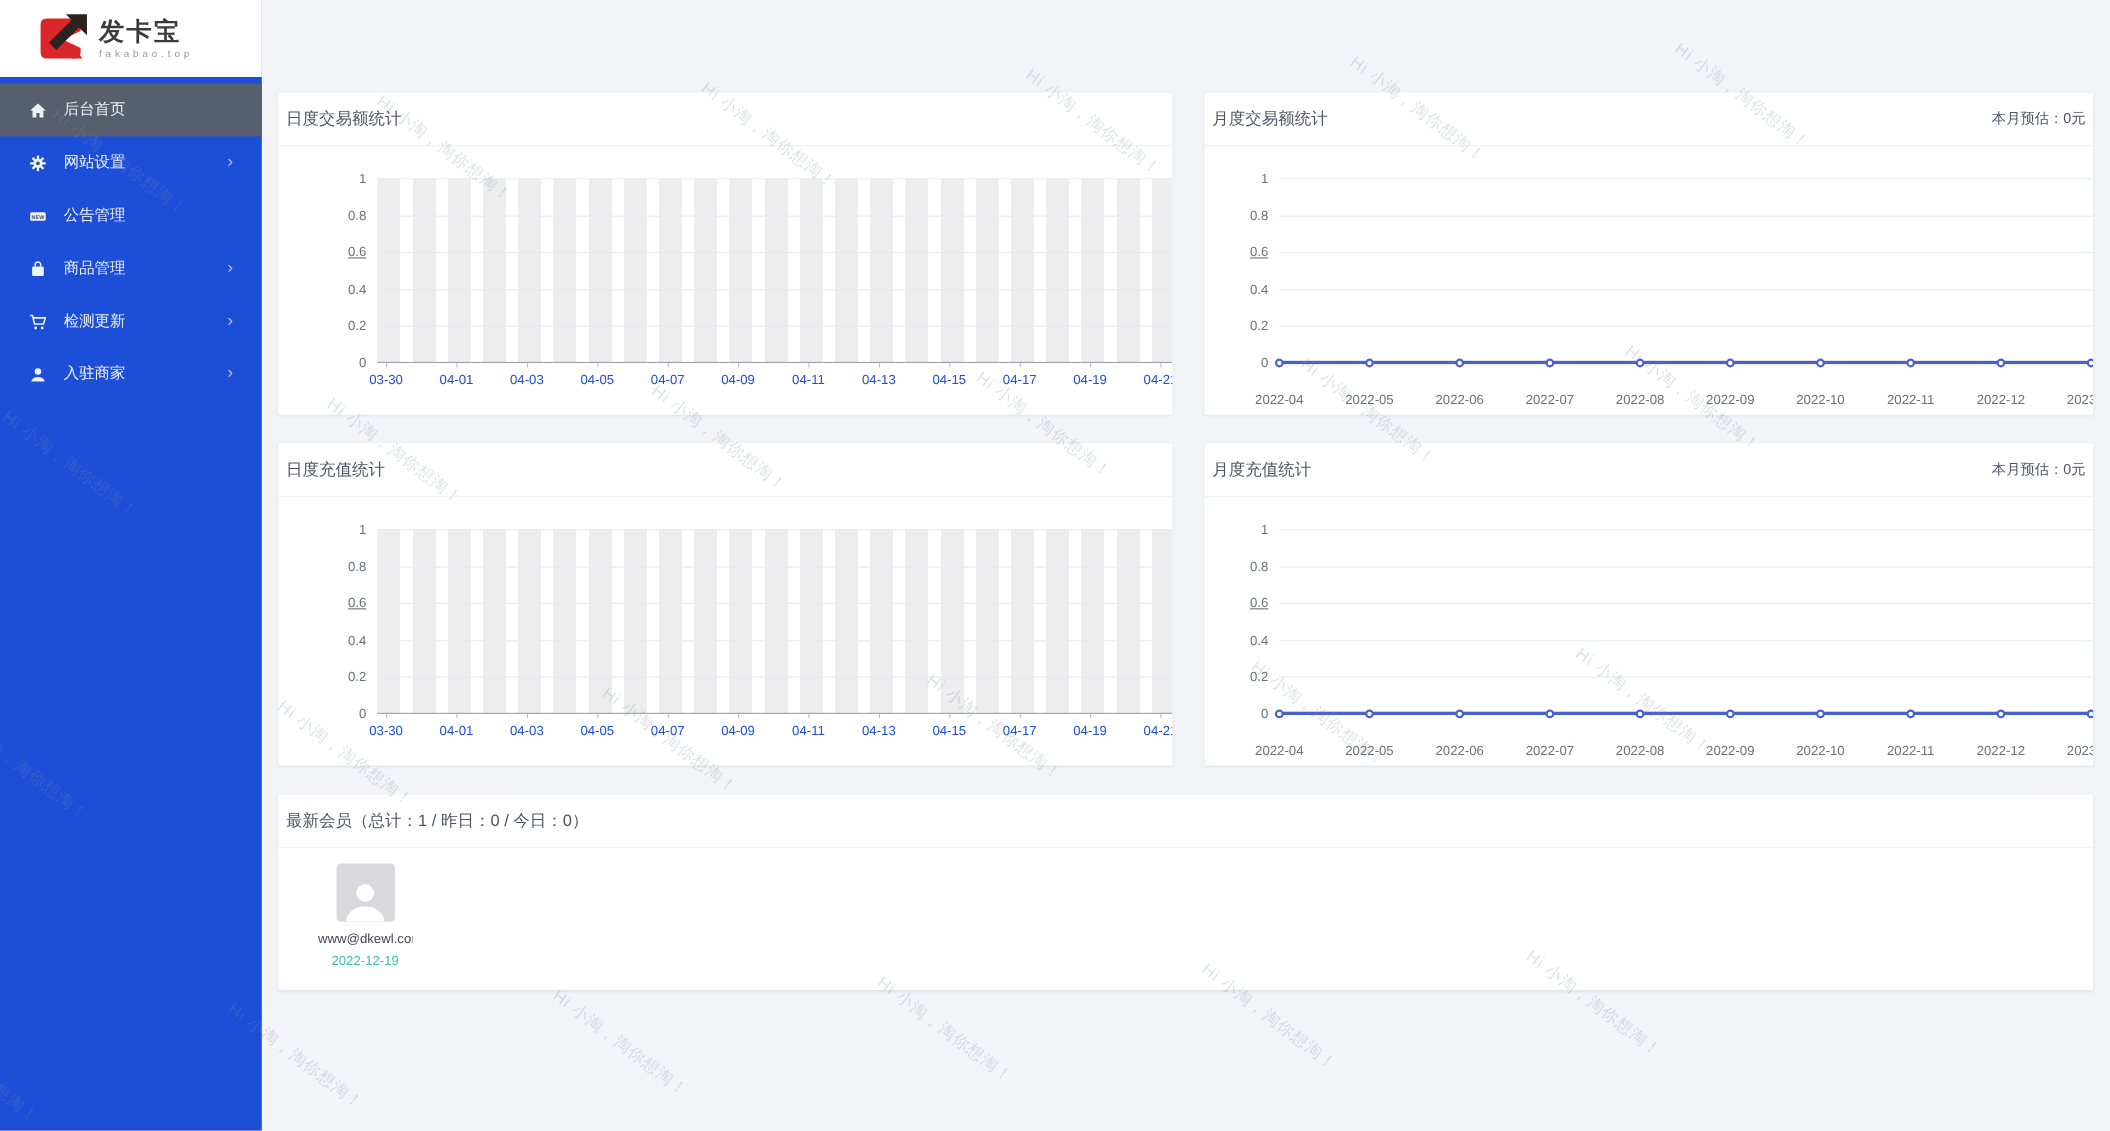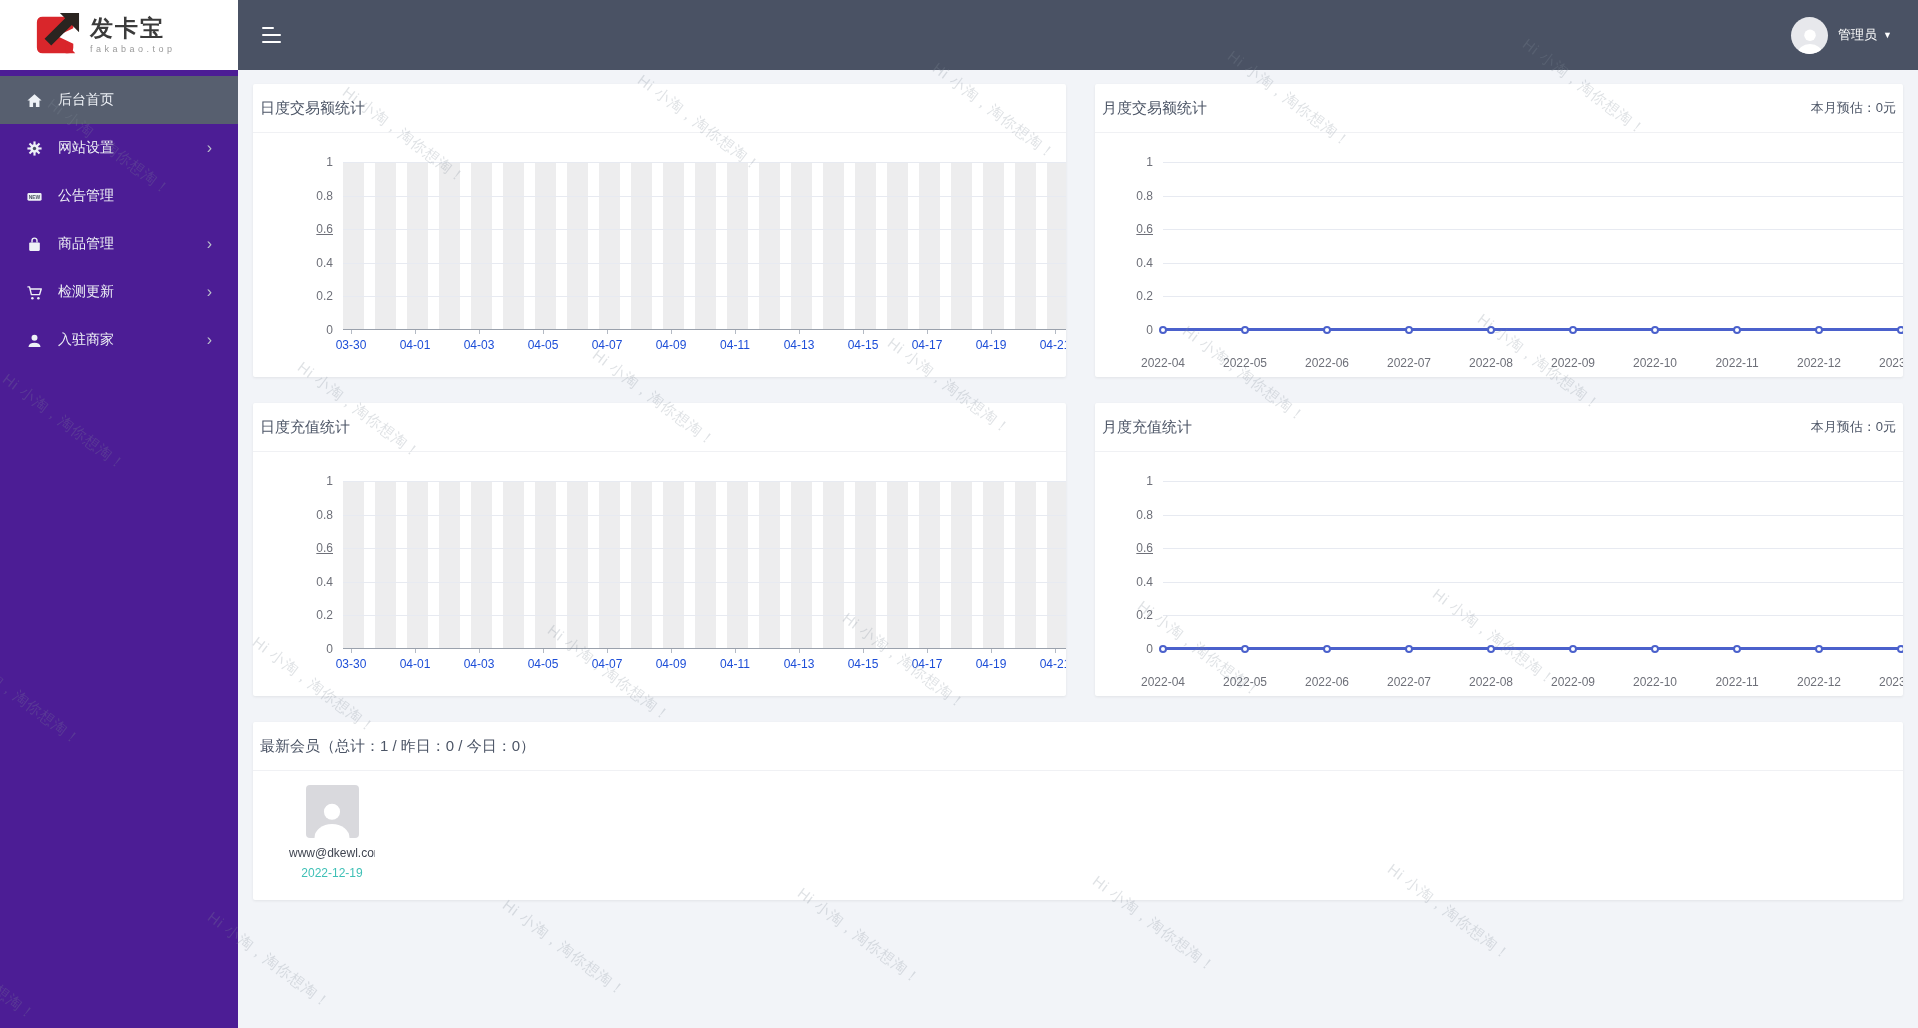--- a/index.html
+++ b/index.html
@@ -1,21 +1,21 @@
 <!DOCTYPE html>
 <html><head>
 <meta charset="utf-8">
 <style>
   * { margin:0; padding:0; box-sizing:border-box; }
   html,body { width:1918px; height:1028px; overflow:hidden;
     font-family:"Liberation Sans","DejaVu Sans",sans-serif; background:#f2f4f8; }
   .app { position:relative; width:1918px; height:1028px; }
 
   
-  .sidebar { position:absolute; left:0; top:0; width:238px; height:1028px; background:#4c1d95; z-index:5; }
+  .sidebar { position:absolute; left:0; top:0; width:238px; height:1028px; background:#1d4ed8; z-index:5; }
   .logo-area { height:70px; background:#ffffff; display:flex; align-items:center; padding-left:34px; }
   .logo-mark { width:46px; height:46px; flex:0 0 auto; }
   .logo-text { margin-left:10px; }
   .logo-name { font-size:23px; font-weight:700; color:#3b3b3b; letter-spacing:2px; line-height:1.1; }
   .logo-domain { font-size:9px; color:#9a9a9a; letter-spacing:3.5px; margin-top:2px; }
   .menu { padding-top:6px; }
   .menu-item { position:relative; height:48px; display:flex; align-items:center; padding-left:24px; cursor:pointer; color:#eef1f6; font-size:14px; }
   .menu-item.active { background:#575f6f; }
   .mi-icon { width:20px; height:20px; margin-right:14px; display:flex; align-items:center; justify-content:center; }
   .mi-icon svg { width:17px; height:17px; }
@@ -171,37 +171,20 @@
             <circle cx="12" cy="8" r="4.2" fill="#eef1f6"></circle>
             <path d="M3.5 21 a8.5 6 0 0 1 17 0 z" fill="#eef1f6"></path>
           </svg>
         </span>
         <span>入驻商家</span>
         <span class="mi-arrow">›</span>
       </div>
     </nav>
   </aside>
 
-  <header class="topbar">
-    <div class="hamburger">
-      <div class="bar b1"></div>
-      <div class="bar b2"></div>
-      <div class="bar b3"></div>
-    </div>
-    <div class="user-box">
-      <div class="user-avatar">
-        <svg viewBox="0 0 24 24">
-          <circle cx="12" cy="9" r="4.6" fill="#ffffff"></circle>
-          <path d="M2 24 a10 8 0 0 1 20 0 z" fill="#ffffff"></path>
-        </svg>
-      </div>
-      <span class="user-name">管理员</span>
-      <span class="user-caret">▼</span>
-    </div>
-  </header>
 
   <section class="panel panel-a">
     <div class="panel-h">
       <h2 class="panel-title">日度交易额统计</h2>
     </div>
     <div class="chart">
       <div class="ylabels ylab-col-daily">
         <span class="ylab y0">1</span>
         <span class="ylab y1">0.8</span>
         <span class="ylab y2">0.6</span>

